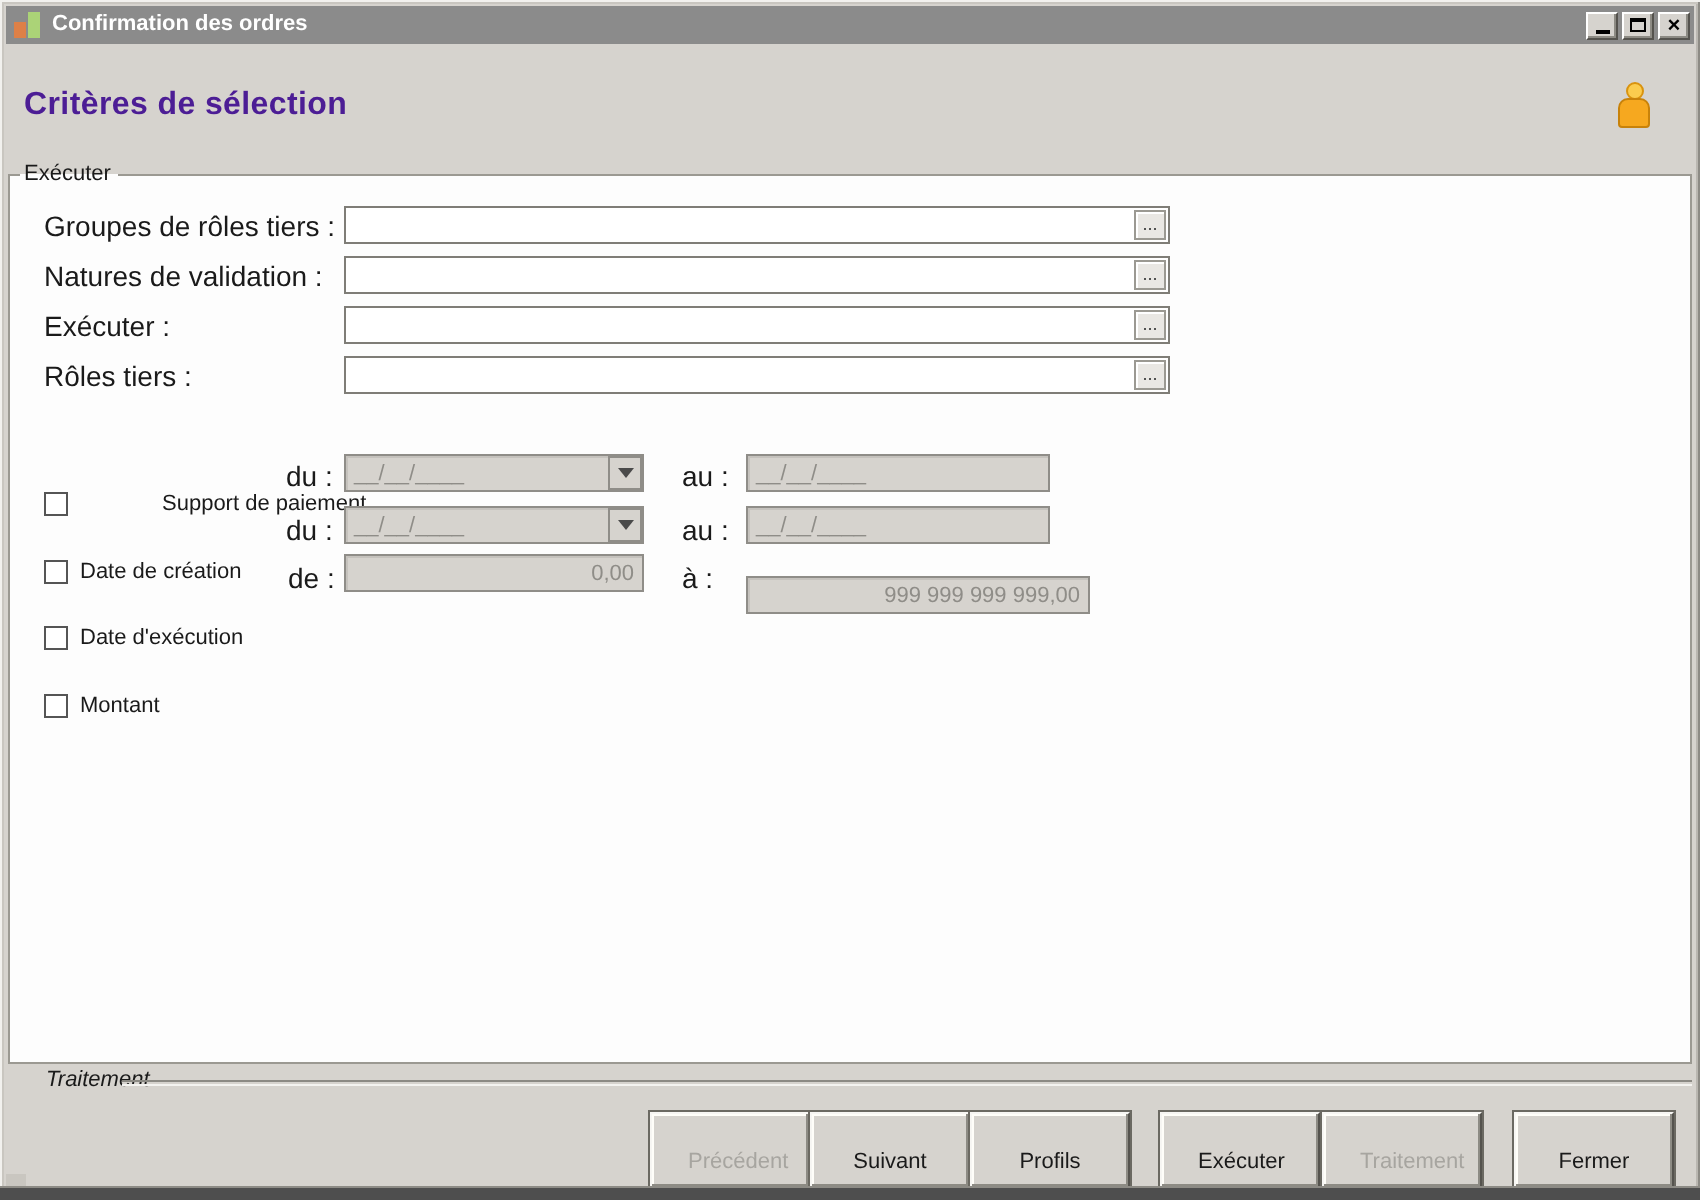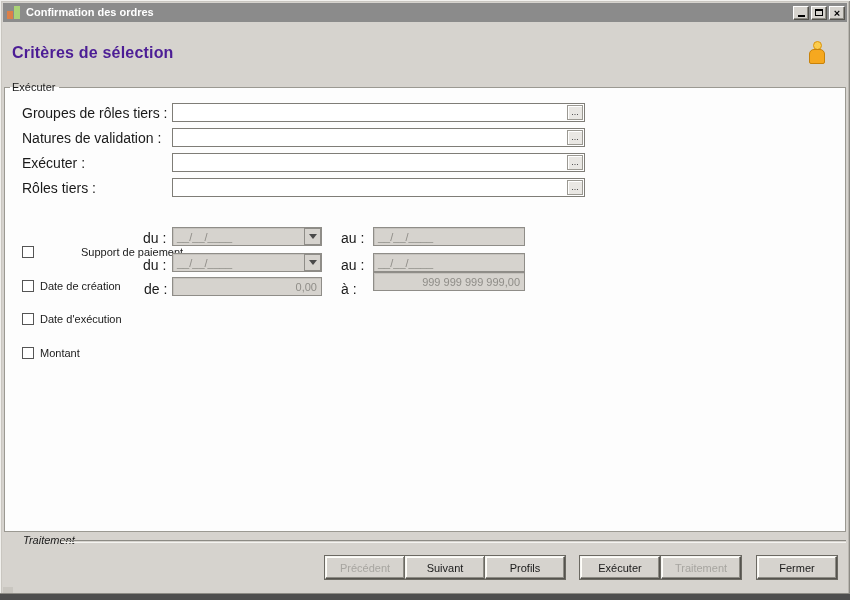--- a/index.html
+++ b/index.html
@@ -69,21 +69,21 @@
   .cb-label{position:absolute;font-size:11px;color:#1a1a1a;white-space:nowrap;}
   .clip{max-width:120px;overflow:hidden;margin-left:41px;}
   
   .foot-legend{position:absolute;left:23px;top:534px;font-size:11px;color:#1a1a1a;font-style:italic;}
   .foot-line{position:absolute;left:61px;top:540px;right:4px;height:2px;
     border-top:1px solid #8c8a84;box-shadow:0 1px 0 #f4f3f0;}
   .btn{
     position:absolute;top:556px;width:80px;height:23px;background:#d6d3ce;
     border:1px solid;border-color:#f7f6f3 #55534e #55534e #f7f6f3;
     box-shadow:inset -1px -1px 0 #8d8b84, inset 1px 1px 0 #fffef9, 0 0 0 1px #6b6962;
-    font-size:11px;color:#1a1a1a;padding:3px;cursor:default;
+    font-size:11px;color:#1a1a1a;padding:18px;cursor:default;
   }
   .btn[disabled]{color:#a7a5a0;}
   .bottom-bar{position:absolute;left:0;right:0;bottom:0;height:7px;background:#4e4e4e;border-top:1px solid #8d8b85;}
   .grip{position:absolute;left:3px;bottom:7px;width:10px;height:6px;background:#c9c6c0;}
 </style>
 </head>
 <body>
 
 <div class="window">
 
@@ -153,21 +153,21 @@
       </button>
   </div>
   <span class="lbl" style="left:341px;top:257px">au :</span>
   <div class="field-disabled" style="left:373px;top:253px;width:152px">__/__/____</div>
 
   <span class="cb" style="left:22px;top:280px"></span>
   <span class="cb-label" style="left:40px;top:280px">Date de création</span>
   <span class="lbl" style="left:144px;top:281px">de :</span>
   <div class="field-disabled num-right" style="left:172px;top:277px;width:150px">0,00</div>
   <span class="lbl" style="left:341px;top:281px">à :</span>
-  <div class="field-disabled num-right" style="left:373px;top:272px;width:152px">999 999 999 999,00</div>
+  <div class="field-disabled num-right" style="left:373px;top:288px;width:172px">999 999 999 999,00</div>
 
   <span class="cb" style="left:22px;top:313px"></span>
   <span class="cb-label" style="left:40px;top:313px">Date d'exécution</span>
 
   <span class="cb" style="left:22px;top:347px"></span>
   <span class="cb-label" style="left:40px;top:347px">Montant</span>
 
   <span class="foot-legend">Traitement</span>
   <div class="foot-line"></div>
 

